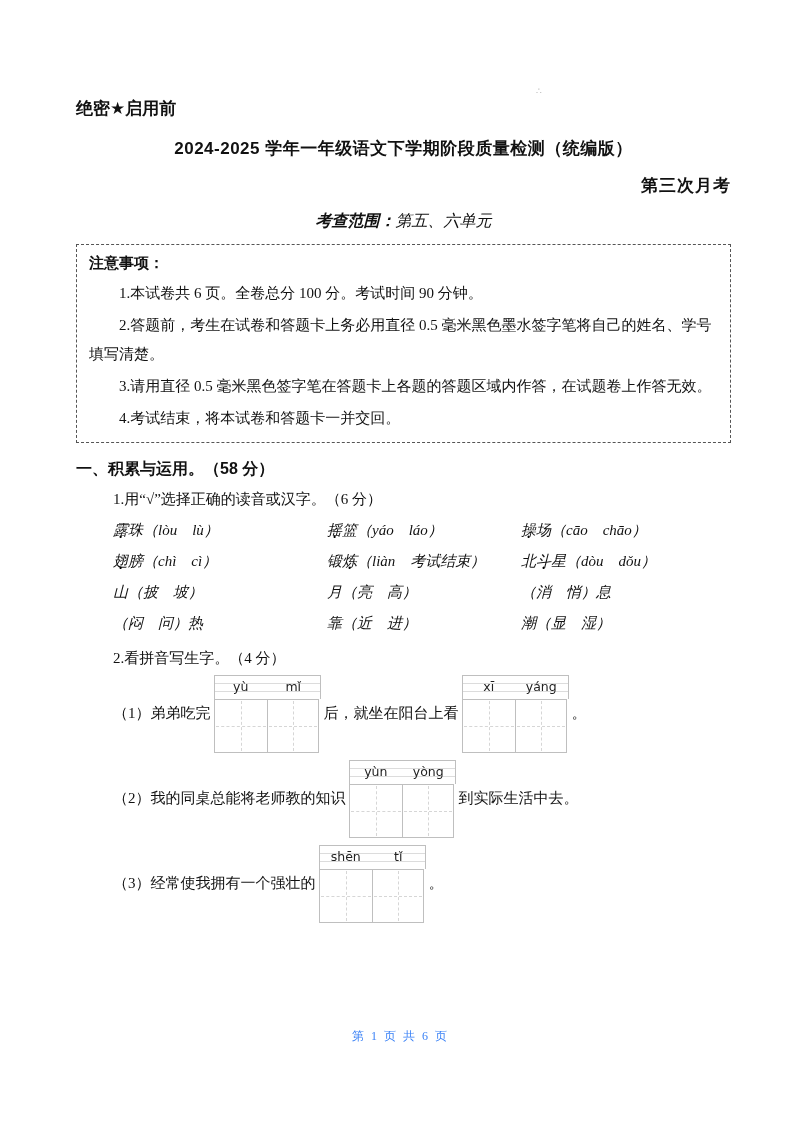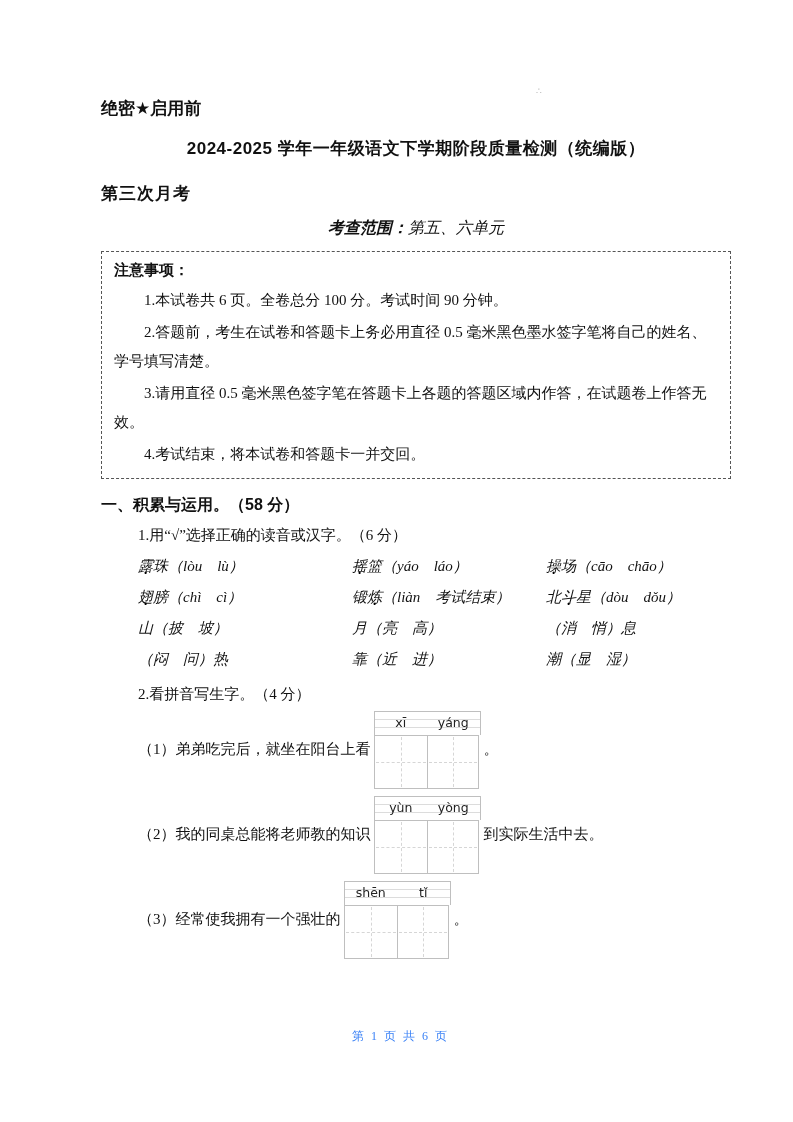--- a/index.html
+++ b/index.html
@@ -1,24 +1,24 @@
 <!DOCTYPE html>
 <html><head>
 <meta charset="utf-8">
 <style>
   html,body{margin:0;padding:0;}
   body{
     width:793px;height:1122px;background:#ffffff;position:relative;overflow:hidden;
     font-family:"Liberation Serif","DejaVu Serif",serif;color:#111;
   }
-  .content{padding:98px 62px 0 101px;}
+  .content{padding:98px 62px 0 76px;}
 
   .classification{font-family:"Liberation Sans","DejaVu Sans",sans-serif;font-weight:bold;font-size:17px;line-height:22px;}
   .exam-title{text-align:center;font-family:"Liberation Sans","DejaVu Sans",sans-serif;font-weight:bold;font-size:17px;line-height:22px;margin-top:18px;letter-spacing:.5px;}
-  .exam-subtitle{text-align:left;font-family:Liberation Sans, sans-serif;font-weight:bold;font-size:17px;line-height:22px;margin-top:23px;letter-spacing:1px;}
+  .exam-subtitle{text-align:right;font-family:Liberation Mono, monospace;font-weight:bold;font-size:17px;line-height:22px;margin-top:16px;letter-spacing:1px;}
   .scope{text-align:center;font-size:16px;line-height:20px;margin-top:13px;font-style:italic;}
   .scope-label{font-weight:bold;}
 
   .notice-box{border:1px dashed #555;margin-top:13px;padding:5px 12px 9px 12px;}
   .notice-heading{font-family:"Liberation Sans","DejaVu Sans",sans-serif;font-weight:bold;font-size:15px;line-height:26px;}
   .notice-item{margin:3px 0 0 0;font-size:15px;line-height:29px;text-indent:2em;}
 
   .section-heading{font-family:"Liberation Sans","DejaVu Sans",sans-serif;font-weight:bold;font-size:16px;line-height:22px;margin-top:15px;}
   .q-prompt{font-size:15px;line-height:21px;margin:9px 0 0 37px;}
 
@@ -92,20 +92,30 @@
       <div class="word-item"><span>（闷　问）热</span></div>
       <div class="word-item"><span>靠（近　进）</span></div>
       <div class="word-item"><span>潮（显　湿）</span></div>
     </div>
 
   <div class="q-prompt">2.看拼音写生字。（4 分）</div>
 
   <div class="q2-sentences">
       <div class="sentence">
         <span class="sentence-text">（1）弟弟吃完</span>
+        <div class="qa-box">
+          <div class="pinyin-row">
+            <span class="pinyin-syllable">yù</span>
+            <span class="pinyin-syllable">mǐ</span>
+          </div>
+          <div class="squares">
+            <div class="square"></div>
+            <div class="square"></div>
+          </div>
+        </div>
         <span class="sentence-text">后，就坐在阳台上看</span>
         <div class="qa-box">
           <div class="pinyin-row">
             <span class="pinyin-syllable">xī</span>
             <span class="pinyin-syllable">yáng</span>
           </div>
           <div class="squares">
             <div class="square"></div>
             <div class="square"></div>
           </div>

